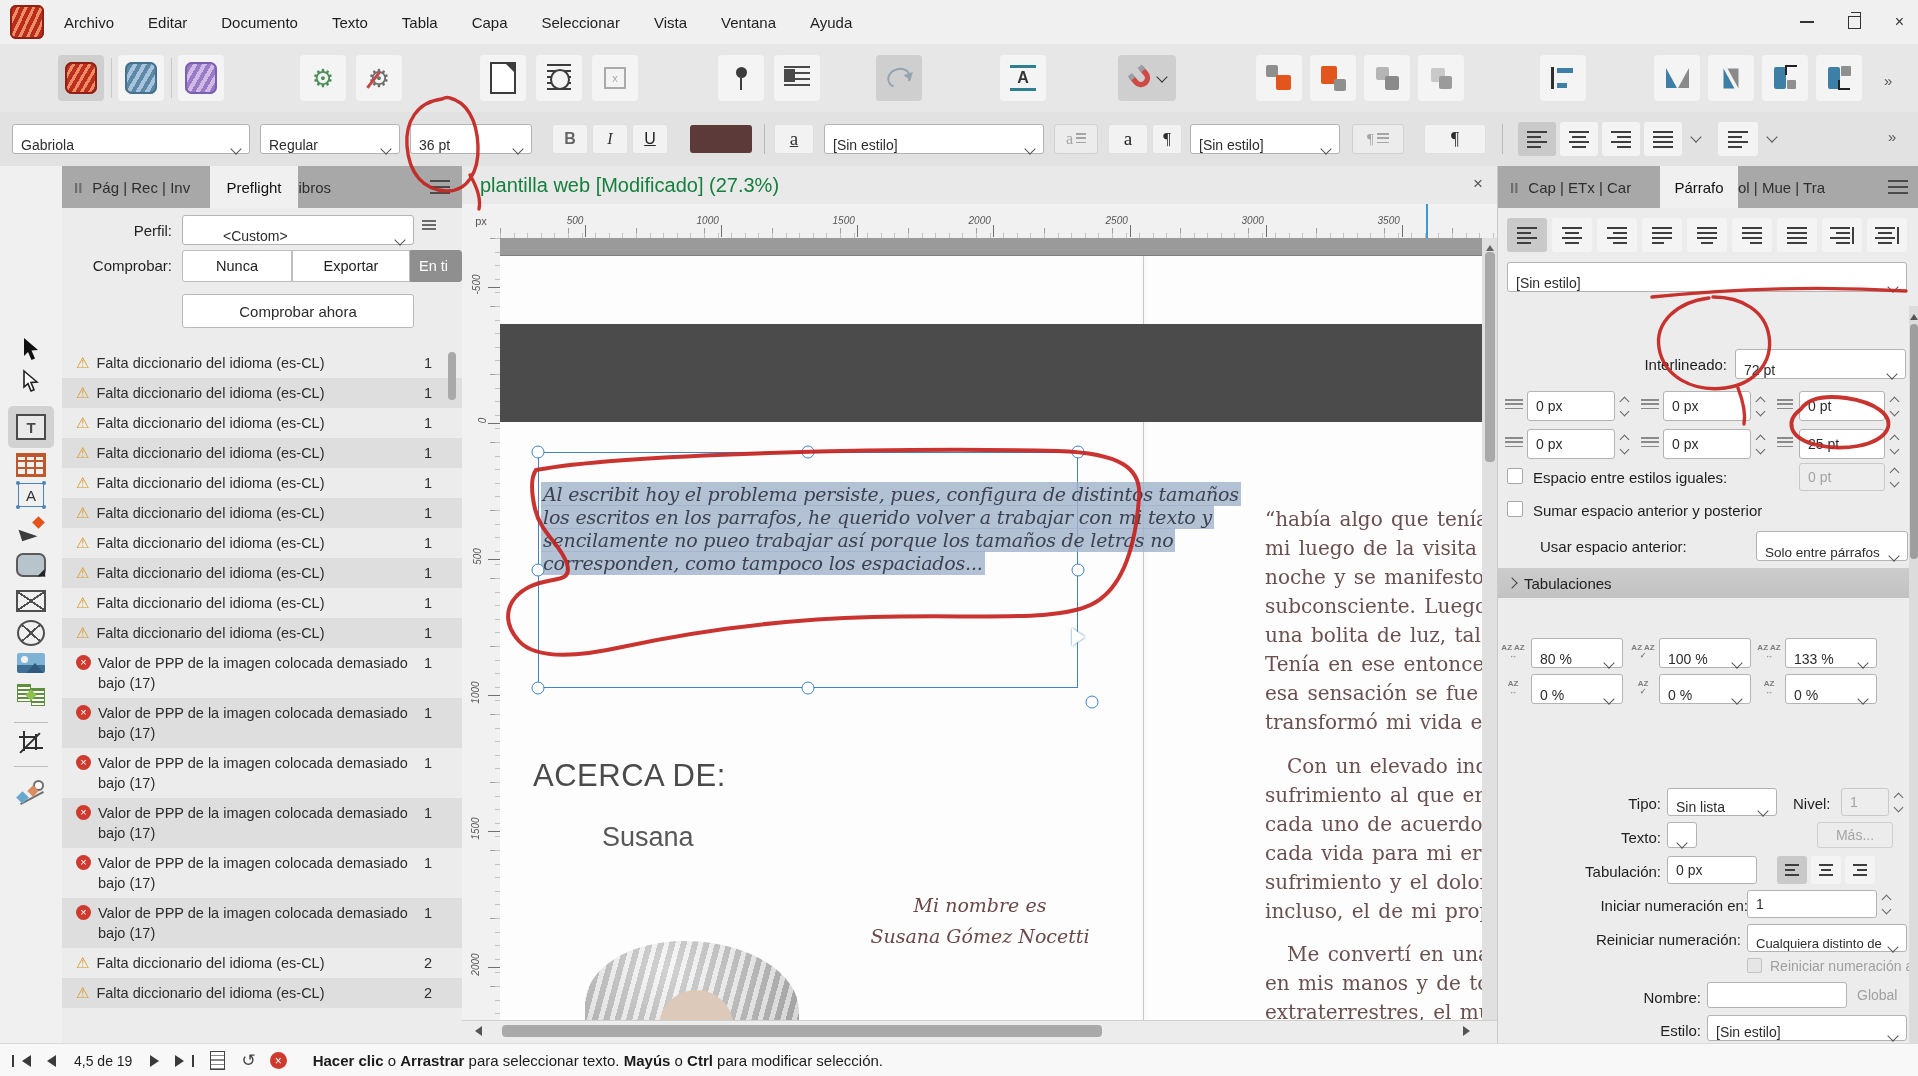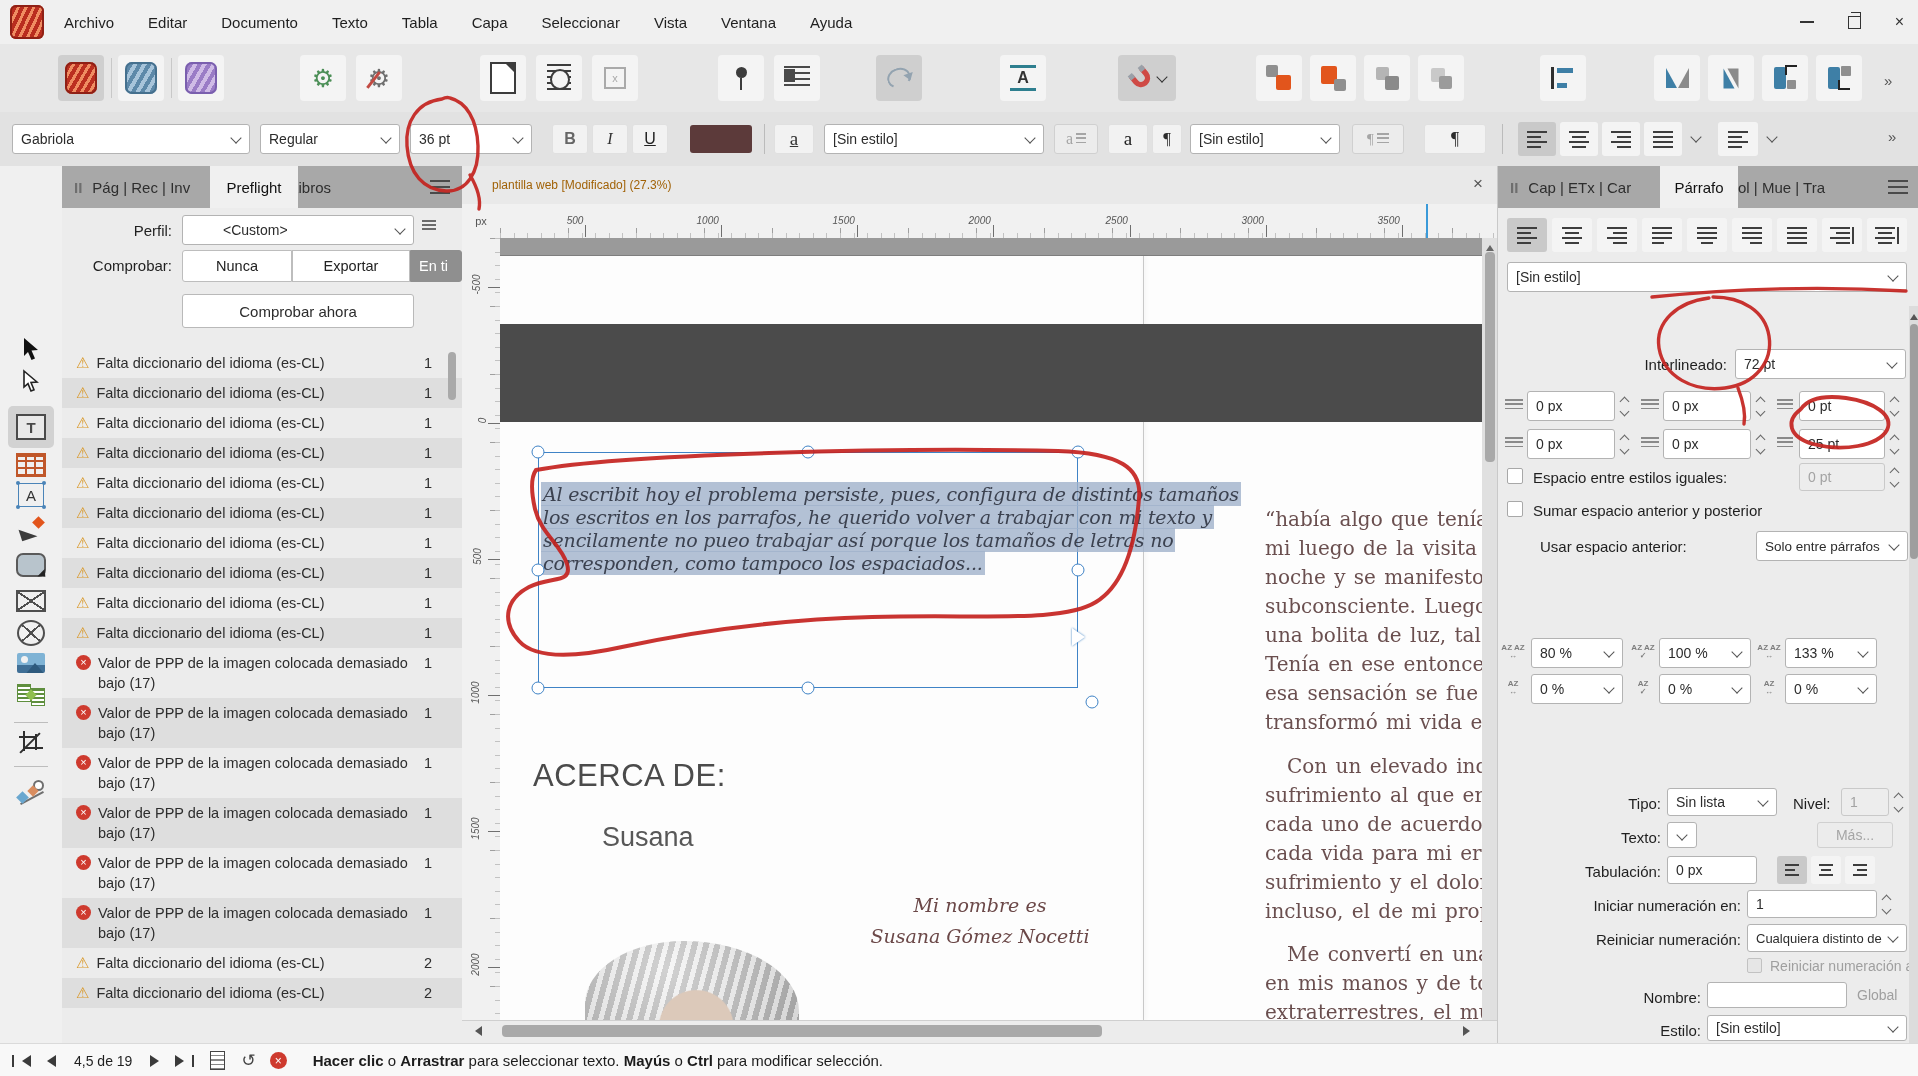--- a/index.html
+++ b/index.html
@@ -10,21 +10,21 @@
   
   .menubar{left:0;top:0;width:1918px;height:44px;background:#f0f0f0;border-bottom:1px solid #dcdcdc;}
   .mitem{font-size:15px;color:#1f1f1f;padding:0 2px;cursor:default;}
   .appicon{width:34px;height:34px;border-radius:6px;background:repeating-linear-gradient(115deg,#ef8d62 0 3px,#b92d1f 3px 7px);box-shadow:inset 0 0 0 2px #8f2015;}
   .toolbar{left:0;top:44px;width:1918px;height:68px;background:#e7e7e7;border-bottom:1px solid #d2d2d2;}
   .tile{position:absolute;top:11px;width:46px;height:46px;border-radius:4px;background:#f4f4f4;display:flex;align-items:center;justify-content:center;}
   .tile.on{background:#cfcfcf;}
   .tsep{position:absolute;top:14px;width:1px;height:40px;background:#c8c8c8;}
   .ctxbar{left:0;top:112px;width:1918px;height:54px;background:#e2e2e2;border-bottom:1px solid #cfcfcf;}
   
-  .dd{position:absolute;background:#fff;border:1px solid #b3b3b3;border-radius:3px;display:flex;align-items:center;font-size:14px;color:#2c2c2c;padding:0 8px;height:30px;box-sizing:border-box;}
+  .dd{position:absolute;background:#fff;border:1px solid #b3b3b3;border-radius:3px;display:flex;align-items:flex-end;font-size:14px;color:#2c2c2c;padding:0 8px;height:30px;box-sizing:border-box;}
   .dd .lbl{flex:1;white-space:nowrap;overflow:hidden;}
   .chev{display:inline-block;width:7px;height:7px;border-right:1.6px solid #555;border-bottom:1.6px solid #555;transform:rotate(45deg);margin:-3px 1px 0 4px;flex:0 0 auto;}
   .chev.r{transform:rotate(-45deg);}
   .btn{position:absolute;background:#fff;border:1px solid #b9b9b9;border-radius:3px;display:flex;align-items:center;justify-content:center;font-size:14px;color:#2c2c2c;box-sizing:border-box;}
   .btn.flat{background:#f2f2f2;border-color:#e0e0e0;}
   .btn.dis{color:#a5a5a5;background:#ececec;border-color:#d0d0d0;}
   .field{position:absolute;background:#fff;border:1px solid #b3b3b3;border-radius:3px;display:flex;align-items:center;padding:0 8px;font-size:14px;color:#2c2c2c;box-sizing:border-box;height:30px;}
   .field.dis{background:#ededed;border-color:#c9c9c9;color:#a3a3a3;}
   .st{position:absolute;width:14px;display:flex;flex-direction:column;align-items:center;justify-content:center;gap:3px;}
   .st i{width:6px;height:6px;border-right:1.5px solid #666;border-bottom:1.5px solid #666;display:block;}
@@ -585,21 +585,21 @@
     <span class="itx">Falta diccionario del idioma (es-CL)</span>
     <span class="icount">2</span>
   </div>
       </div>
     <div class="a" style="left:386px;top:184px;width:8px;height:690px">
       <span class="sthumb" style="left:0;top:2px;width:8px;height:48px"></span>
     </div>
   </div>
 
   <div class="a docbar flex">
-    <span style="margin-left:30px;font-size:12px;color:#a16207">plantilla web [Modificado] (27.3%)</span>
+    <span style="margin-left:18px;font-size:20px;color:#15803d">plantilla web [Modificado] (27.3%)</span>
     <span class="a" style="right:14px;top:8px;font-size:17px;color:#555">×</span>
   </div>
   <div class="a ruler-c">px</div>
   <div class="a ruler-h" id="ruler-h">
     <span class="a" style="left:926px;top:0;width:2px;height:34px;background:#3a9ad9"></span>
   <span><i class="htick" style="left: 85px;"></i><i class="htlbl" style="left: 85px;">500</i></span><span><i class="htick" style="left: 221px;"></i><i class="htlbl" style="left: 221px;">1000</i></span><span><i class="htick" style="left: 357px;"></i><i class="htlbl" style="left: 357px;">1500</i></span><span><i class="htick" style="left: 493px;"></i><i class="htlbl" style="left: 493px;">2000</i></span><span><i class="htick" style="left: 630px;"></i><i class="htlbl" style="left: 630px;">2500</i></span><span><i class="htick" style="left: 766px;"></i><i class="htlbl" style="left: 766px;">3000</i></span><span><i class="htick" style="left: 902px;"></i><i class="htlbl" style="left: 902px;">3500</i></span></div>
   <div class="a ruler-v" id="ruler-v"><span><i class="vtick" style="top: 49px;"></i><i class="vtlbl" style="top: 41px;">-500</i></span><span><i class="vtick" style="top: 185px;"></i><i class="vtlbl" style="top: 177px;">0</i></span><span><i class="vtick" style="top: 321px;"></i><i class="vtlbl" style="top: 313px;">500</i></span><span><i class="vtick" style="top: 457px;"></i><i class="vtlbl" style="top: 449px;">1000</i></span><span><i class="vtick" style="top: 593px;"></i><i class="vtlbl" style="top: 585px;">1500</i></span><span><i class="vtick" style="top: 729px;"></i><i class="vtlbl" style="top: 721px;">2000</i></span></div>
 
   <div class="a canvas" id="canvas">
     <div class="page"></div>
@@ -814,20 +814,24 @@
 
     <span class="chk" style="left:9px;top:335px"></span>
     <span class="plabel" style="left:35px;top:336px">Sumar espacio anterior y posterior</span>
 
     <span class="plabel" style="left:42px;top:372px">Usar espacio anterior:</span>
     <div class="dd" style="left:258px;top:365px;width:152px;font-size:13.5px">
       <span class="lbl">Solo entre párrafos</span>
         <span class="chev"></span>
     </div>
 
+    <div class="hdr" style="left:0;top:402px;width:411px">
+      <span class="chev r"></span>
+        <span>Tabulaciones</span>
+    </div>
 
     <span class="azic" style="left:3px;top:478px">AZ AZ<br>↔</span>
     <div class="dd" style="left:33px;top:472px;width:92px">
       <span class="lbl">80 %</span>
         <span class="chev"></span>
     </div>
     <span class="azic" style="left:133px;top:478px">AZ AZ<br>✓</span>
     <div class="dd" style="left:161px;top:472px;width:92px">
       <span class="lbl">100 %</span>
         <span class="chev"></span>
@@ -890,21 +894,21 @@
         </span>
       </div>
     <div class="albtn al-r" style="left:347px;top:690px;width:30px;height:28px">
         <span class="bars" style="width:14px">
           <i></i>
           <i></i>
           <i></i>
         </span>
       </div>
 
-    <span class="plabel r" style="left:243px;top:731px">Iniciar numeración en:</span>
+    <span class="plabel r" style="left:250px;top:731px">Iniciar numeración en:</span>
     <div class="field" style="left:249px;top:724px;width:130px;height:28px">1</div>
     <div class="st" style="left:381px;top:724px;height:28px">
         <i class="u"></i>
         <i class="d"></i>
       </div>
 
     <span class="plabel r" style="left:243px;top:765px">Reiniciar numeración:</span>
     <div class="dd" style="left:249px;top:758px;width:160px;height:28px;font-size:13px">
       <span class="lbl">Cualquiera distinto de</span>
         <span class="chev"></span>

